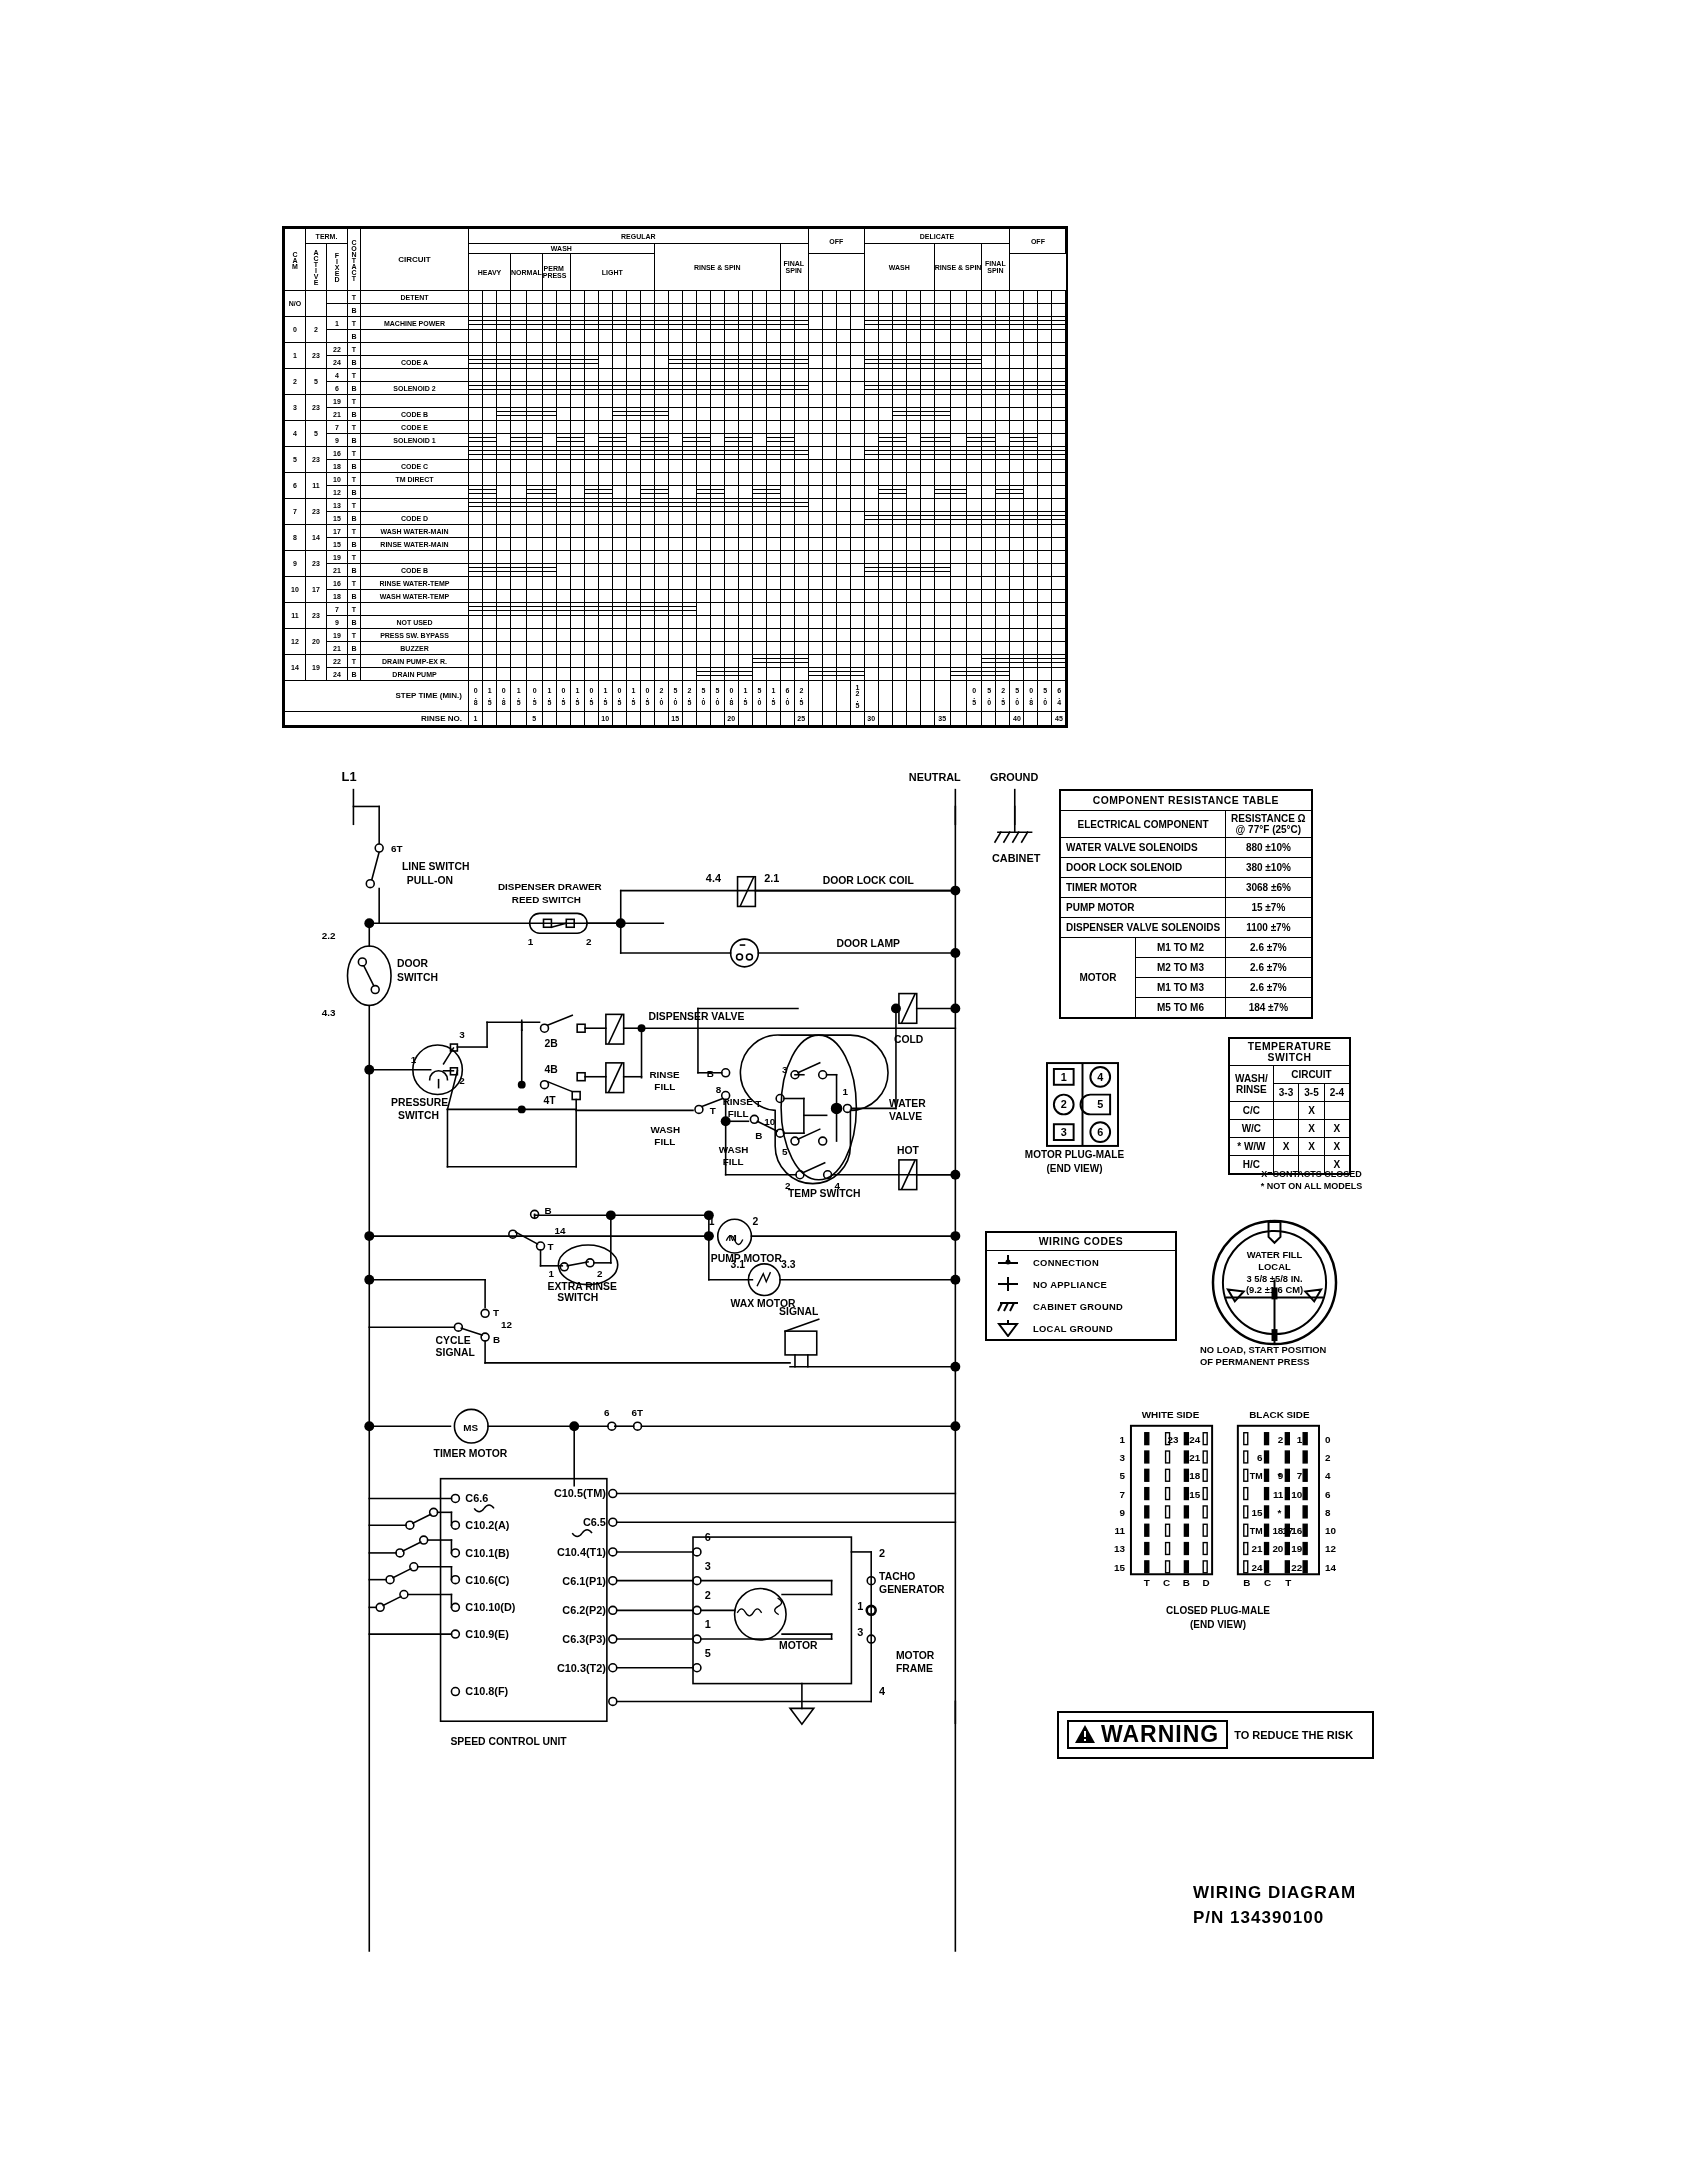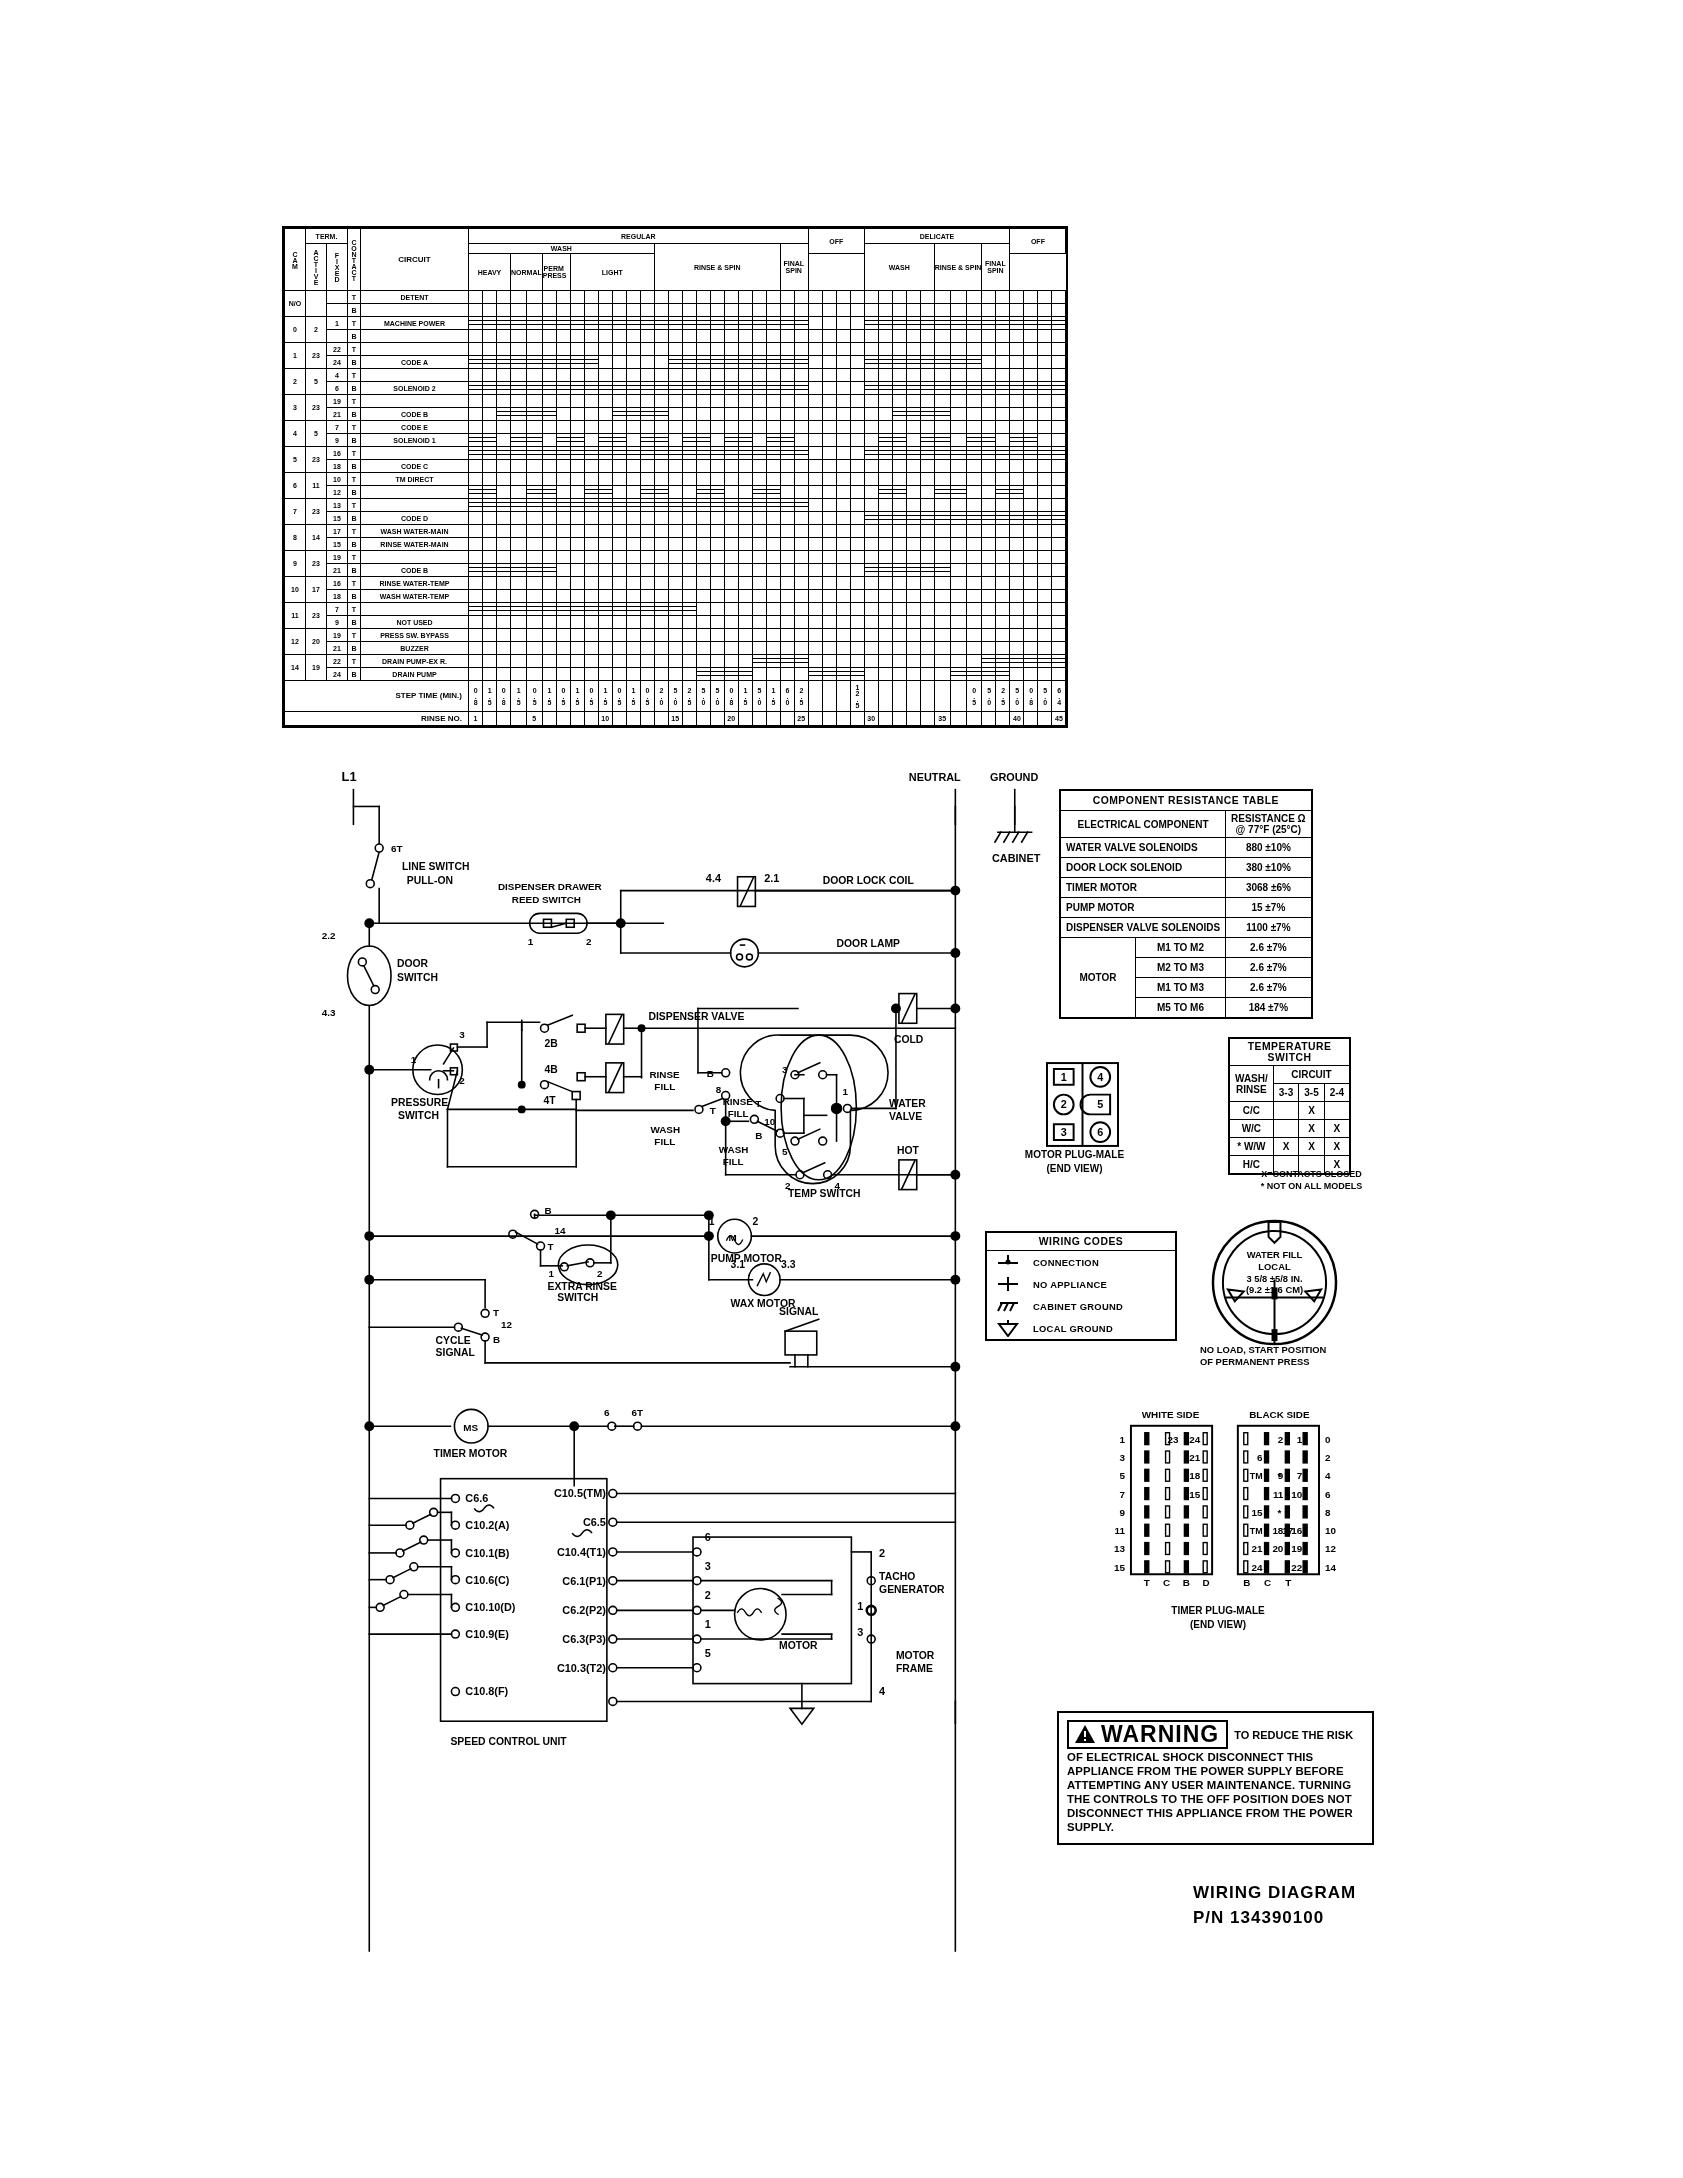--- a/index.html
+++ b/index.html
@@ -3857,37 +3857,36 @@
           <text x="58" y="182" font-size="10" font-weight="bold" font-family="Liberation Sans, sans-serif" text-anchor="middle">C</text>
           <text x="78" y="182" font-size="10" font-weight="bold" font-family="Liberation Sans, sans-serif" text-anchor="middle">B</text>
           <text x="98" y="182" font-size="10" font-weight="bold" font-family="Liberation Sans, sans-serif" text-anchor="middle">D</text>
           <text x="139" y="182" font-size="10" font-weight="bold" font-family="Liberation Sans, sans-serif" text-anchor="middle">B</text>
           <text x="160" y="182" font-size="10" font-weight="bold" font-family="Liberation Sans, sans-serif" text-anchor="middle">C</text>
           <text x="181" y="182" font-size="10" font-weight="bold" font-family="Liberation Sans, sans-serif" text-anchor="middle">T</text>
         </g>
     </svg>
   </div>
   <div id="timer-plug-label">
-    <div>TIMER PLUG-MALE</div>
+    <div>CLOSED PLUG-MALE</div>
     <div>(END VIEW)</div>
   </div>
 
   <div id="warning-box">
     <div id="warning-head">
       <div id="warning-word">
         <svg id="warning-tri" width="22" height="20" viewBox="0 0 22 20">
           <path d="M11 1 L21 19 L1 19 Z" fill="#000"></path>
           <rect x="10" y="7" width="2" height="6" fill="#fff"></rect>
           <rect x="10" y="15" width="2" height="2" fill="#fff"></rect>
         </svg>
         <span>WARNING</span>
       </div>
       <div id="warning-lead">TO REDUCE THE RISK</div>
     </div>
-    <div id="warning-body">OF ELECTRICAL SHOCK DISCONNECT THIS APPLIANCE FROM THE POWER SUPPLY BEFORE ATTEMPTING ANY USER MAINTENANCE. TURNING THE CONTROLS TO THE OFF POSITION DOES NOT DISCONNECT THIS APPLIANCE FROM THE POWER SUPPLY.</div>
   </div>
 
   <div id="diagram-title">
     <div>WIRING DIAGRAM</div>
     <div>P/N 134390100</div>
   </div>
 
 </div>
 
 

